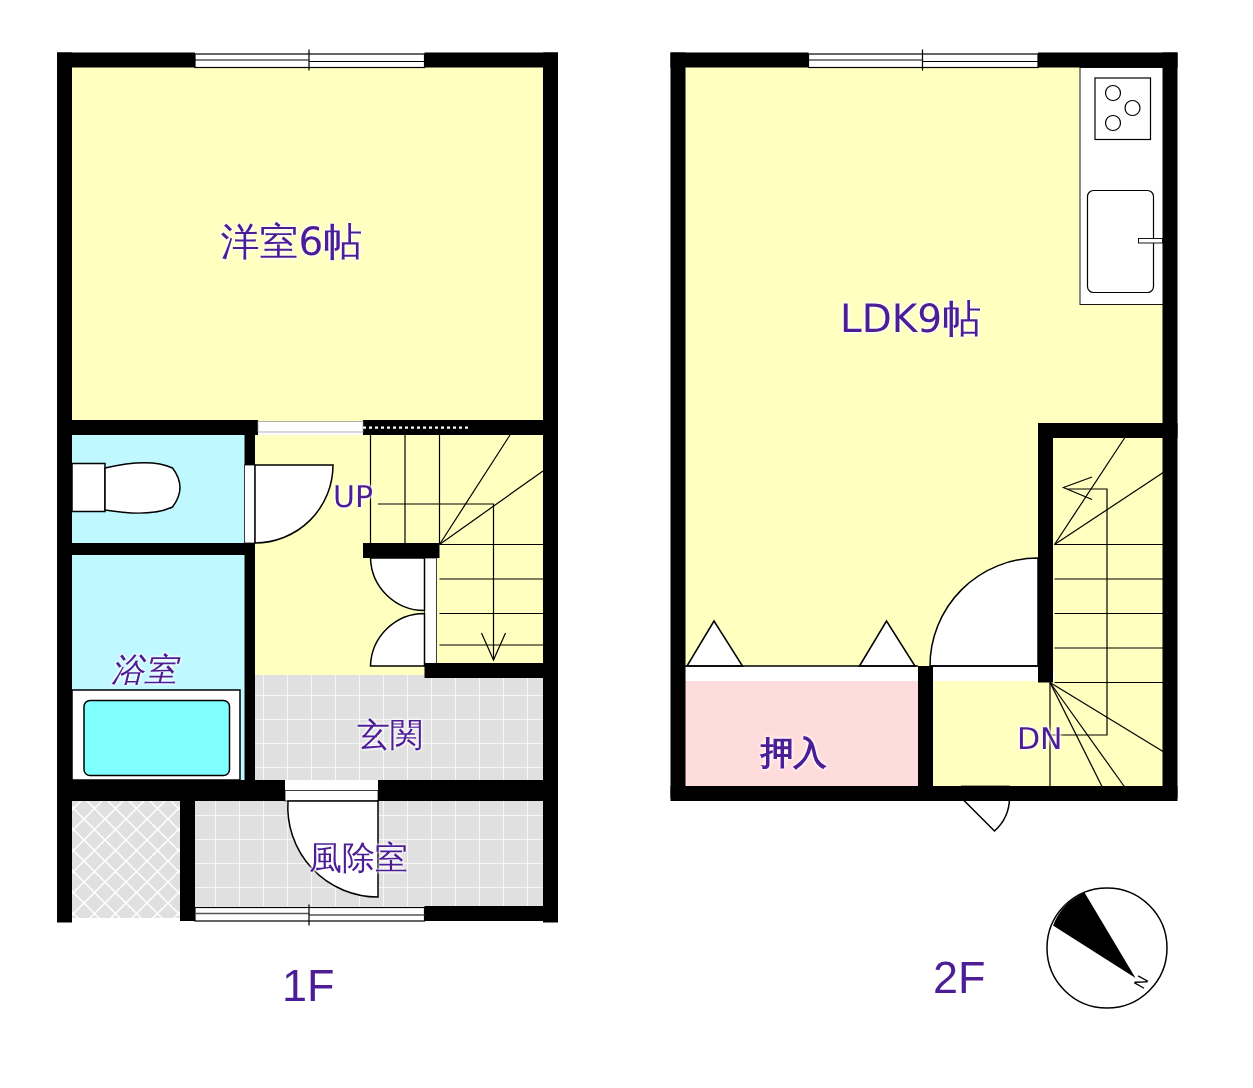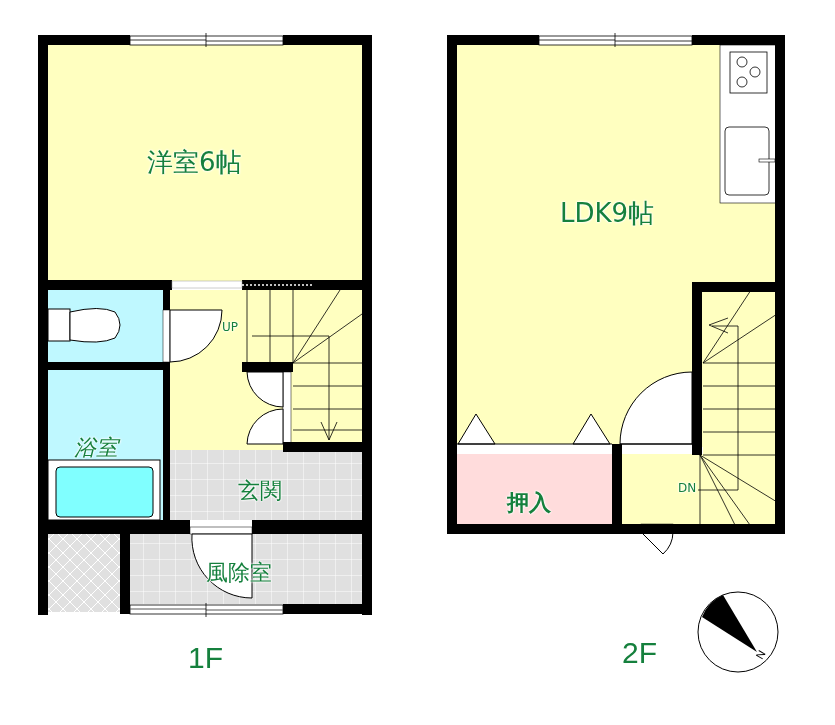--- a/index.html
+++ b/index.html
@@ -1,21 +1,21 @@
 <!DOCTYPE html>
 <html><head>
 <meta charset="utf-8">
 <style>
   html, body { margin: 0; padding: 0; background: #ffffff; }
   body { width: 835px; height: 725px; position: relative; overflow: hidden; font-family: "DejaVu Sans", sans-serif; }
   svg { position: absolute; left: 0; top: 0; }
-  .lbl { position: absolute; color: #15803d; white-space: nowrap; text-shadow: 0 0 2px #fff, 0 0 2px #fff, 0 0 3px #fff; line-height: 1; }
+  .lbl { position: absolute; color: #4c1d95; white-space: nowrap; text-shadow: 0 0 2px #fff, 0 0 2px #fff, 0 0 3px #fff; line-height: 1; }
   .room-big { font-size: 26px; }
   .room-mid { font-size: 22px; }
-  .room-sm { font-size: 12px; }
+  .room-sm { font-size: 20px; }
   .floor { font-size: 30px; font-family: "Liberation Sans", sans-serif; }
 </style>
 </head>
 <body>
 
 <svg width="835" height="725" viewBox="0 0 835 725" xmlns="http://www.w3.org/2000/svg">
   <defs>
     <pattern id="tile" width="16" height="16" patternUnits="userSpaceOnUse">
       <rect width="16" height="16" fill="#e0e0e0"></rect>
       <path d="M16 0 V16 M0 16 H16" stroke="#ffffff" stroke-width="1"></path>

